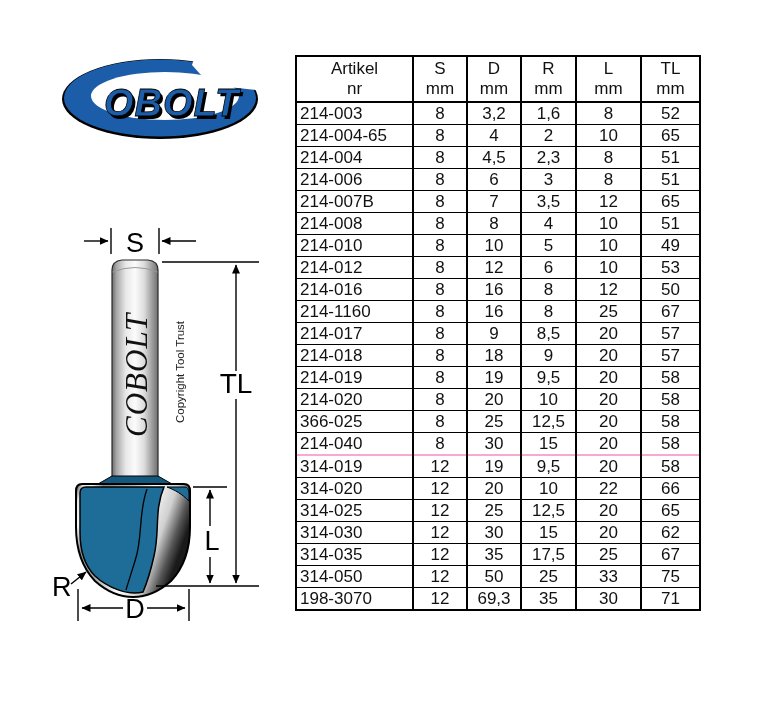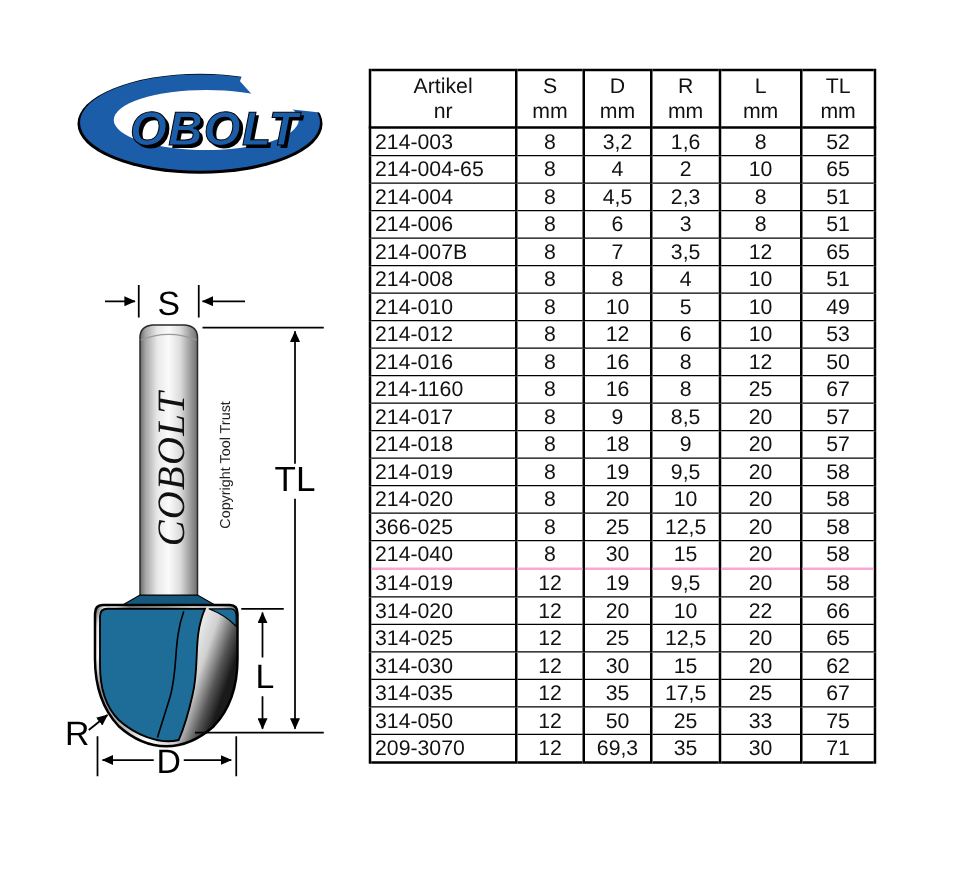--- a/index.html
+++ b/index.html
@@ -323,21 +323,21 @@
         </tr>
         <tr>
           <td>314-050</td>
           <td>12</td>
           <td>50</td>
           <td>25</td>
           <td>33</td>
           <td>75</td>
         </tr>
         <tr>
-          <td>209-3070</td>
+          <td>198-3070</td>
           <td>12</td>
           <td>69,3</td>
           <td>35</td>
           <td>30</td>
           <td>71</td>
         </tr>
       </tbody>
   </table>
 
 </div>

